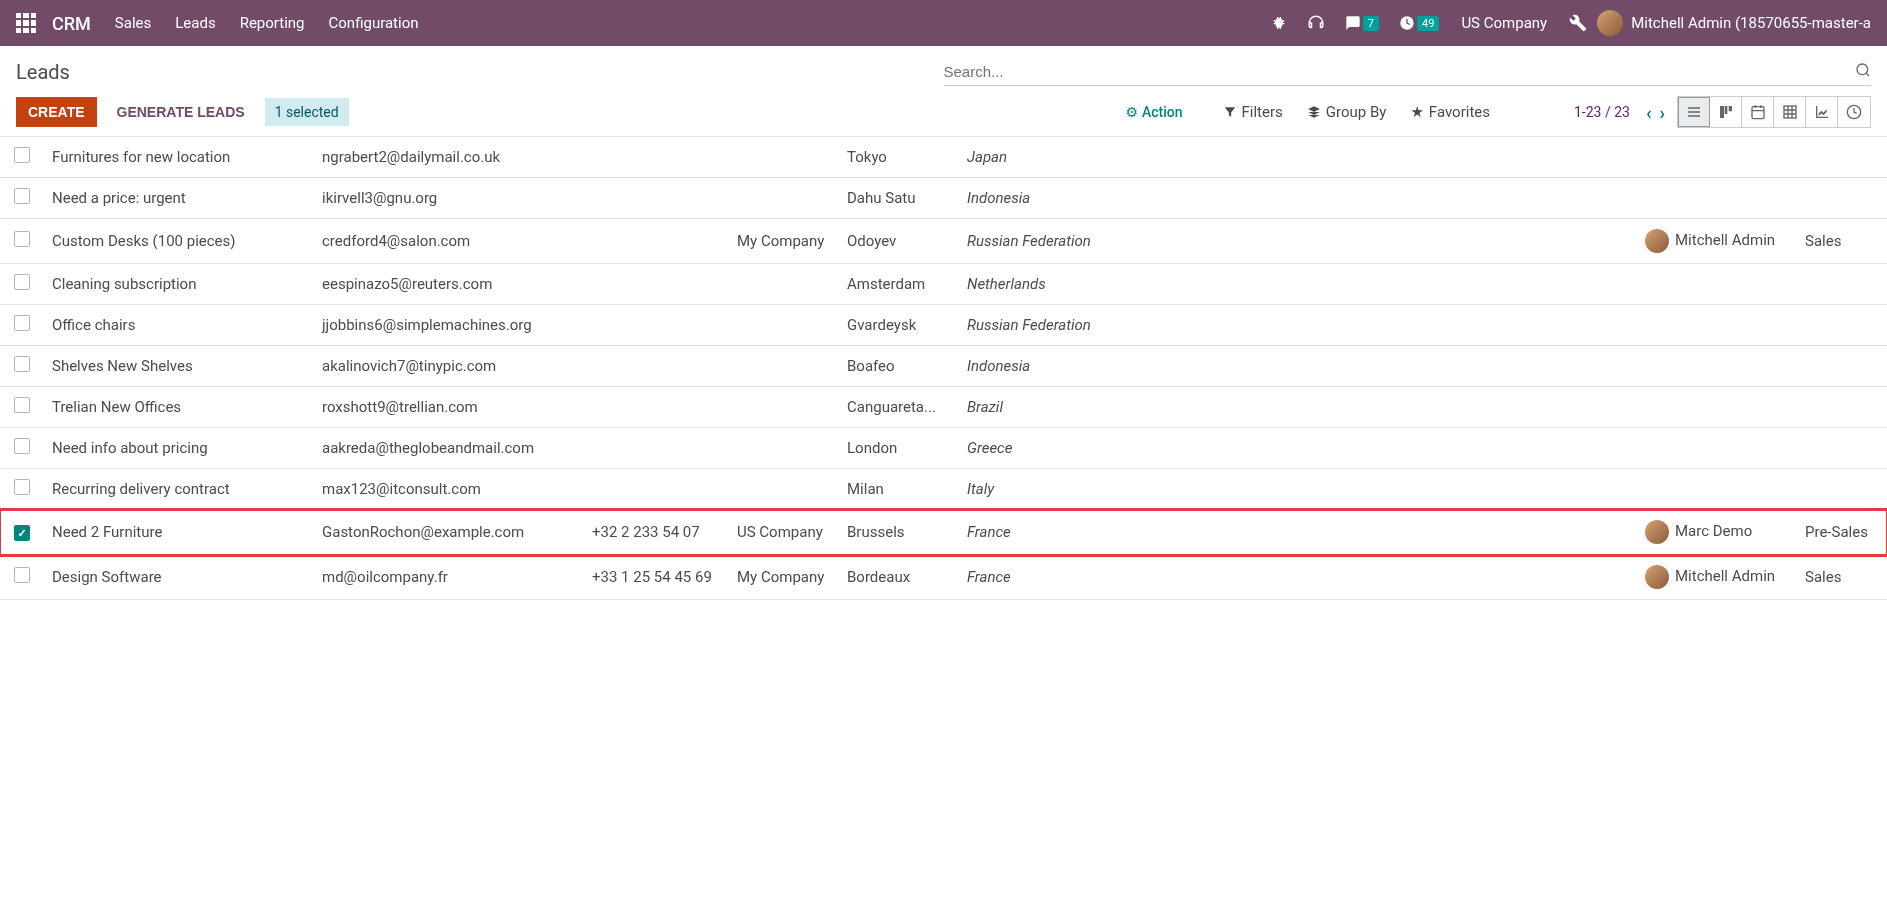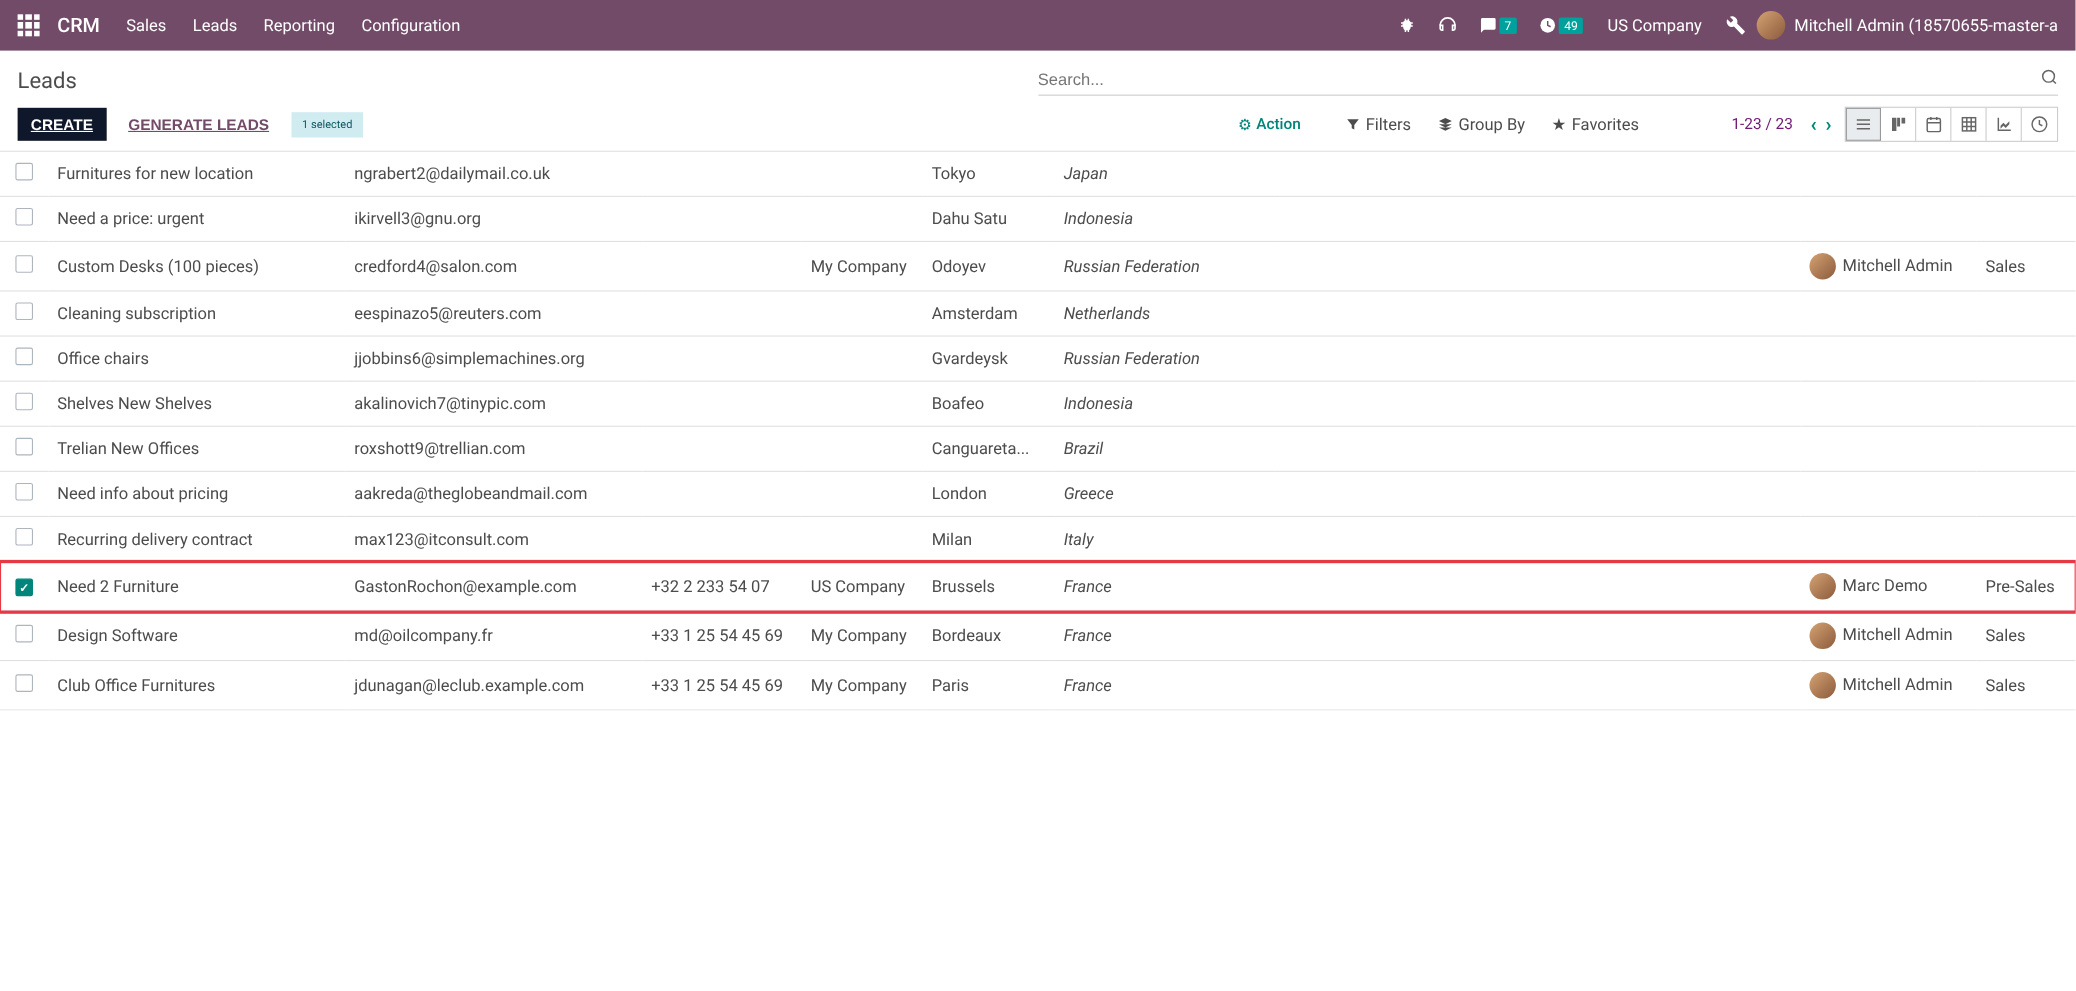--- a/index.html
+++ b/index.html
@@ -21,23 +21,23 @@
 
 .control-panel { padding: 12px 16px 8px; border-bottom: 1px solid #e0e0e0; }
 .cp-row1 { display: flex; align-items: center; margin-bottom: 10px; }
 .page-title { font-size: 20px; font-weight: 400; color: #4c4c4c; }
 .cp-row1 .spacer { flex: 1; }
 .search-wrap { flex: 0 0 50%; display: flex; align-items: center; border-bottom: 1px solid #ccc; padding: 4px 0; }
 .search-input { flex: 1; border: none; outline: none; font-size: 15px; background: transparent; color: #666; }
 .search-wrap .search-icon-btn { color: #666; cursor: pointer; }
 
 .cp-row2 { display: flex; align-items: center; }
-.btn-primary { background: #0f172a; color: #fff; border: none; padding: 7px 12px; font-size: 14px; font-weight: 600; cursor: pointer; margin-right: 8px; text-decoration: underline; }
-.btn-secondary { background: #fff; color: #714b67; border: none; padding: 7px 12px; font-size: 14px; font-weight: 600; cursor: pointer; margin-right: 8px; text-decoration: underline; }
-.selected-chip { background: #d1ecf1; color: #0c5460; padding: 6px 10px; font-size: 10px; cursor: pointer; }
+.btn-primary { background: #c2410c; color: #fff; border: none; padding: 7px 12px; font-size: 14px; font-weight: 600; cursor: pointer; margin-right: 8px; }
+.btn-secondary { background: #fff; color: #714b67; border: none; padding: 7px 12px; font-size: 14px; font-weight: 600; cursor: pointer; margin-right: 8px; }
+.selected-chip { background: #d1ecf1; color: #0c5460; padding: 6px 10px; font-size: 14px; cursor: pointer; }
 .cp-row2 .spacer { flex: 1; }
 .action-btn { color: #00857a; font-weight: 500; display: flex; align-items: center; cursor: pointer; margin-right: 40px; }
 .action-btn .gear { margin-right: 4px; }
 .filter-btn { color: #4c4c4c; display: flex; align-items: center; cursor: pointer; margin-right: 24px; font-size: 15px; }
 .filter-btn svg, .filter-btn .ficon { margin-right: 5px; }
 .pager { color: #701a75; font-size: 14px; margin-right: 12px; }
 .pager-arrow { color: #00857a; font-size: 18px; cursor: pointer; margin: 0 4px; font-weight: bold; }
 .view-switch { display: flex; border: 1px solid #ccc; margin-left: 8px; }
 .view-btn { width: 32px; height: 30px; display: flex; align-items: center; justify-content: center; cursor: pointer; color: #666; border-right: 1px solid #ccc; }
 .view-btn:last-child { border-right: none; }
@@ -326,26 +326,14 @@
         <td class="col-lead">Design Software</td>
         <td class="col-email">md@oilcompany.fr</td>
         <td class="col-phone">+33 1 25 54 45 69</td>
         <td class="col-company">My Company</td>
         <td class="col-city">Bordeaux</td>
         <td class="col-country">France</td>
         <td class="col-spacer"></td>
         <td class="col-sales"><span class="sales-avatar"></span><span>Mitchell Admin</span></td>
         <td class="col-team">Sales</td>
       </tr>
-      <tr>
-        <td class="check-cell"><span class="checkbox"></span></td>
-        <td class="col-lead">Club Office Furnitures</td>
-        <td class="col-email">jdunagan@leclub.example.com</td>
-        <td class="col-phone">+33 1 25 54 45 69</td>
-        <td class="col-company">My Company</td>
-        <td class="col-city">Paris</td>
-        <td class="col-country">France</td>
-        <td class="col-spacer"></td>
-        <td class="col-sales"><span class="sales-avatar"></span><span>Mitchell Admin</span></td>
-        <td class="col-team">Sales</td>
-      </tr>
     </tbody>
 </table>
 
 </body></html>

